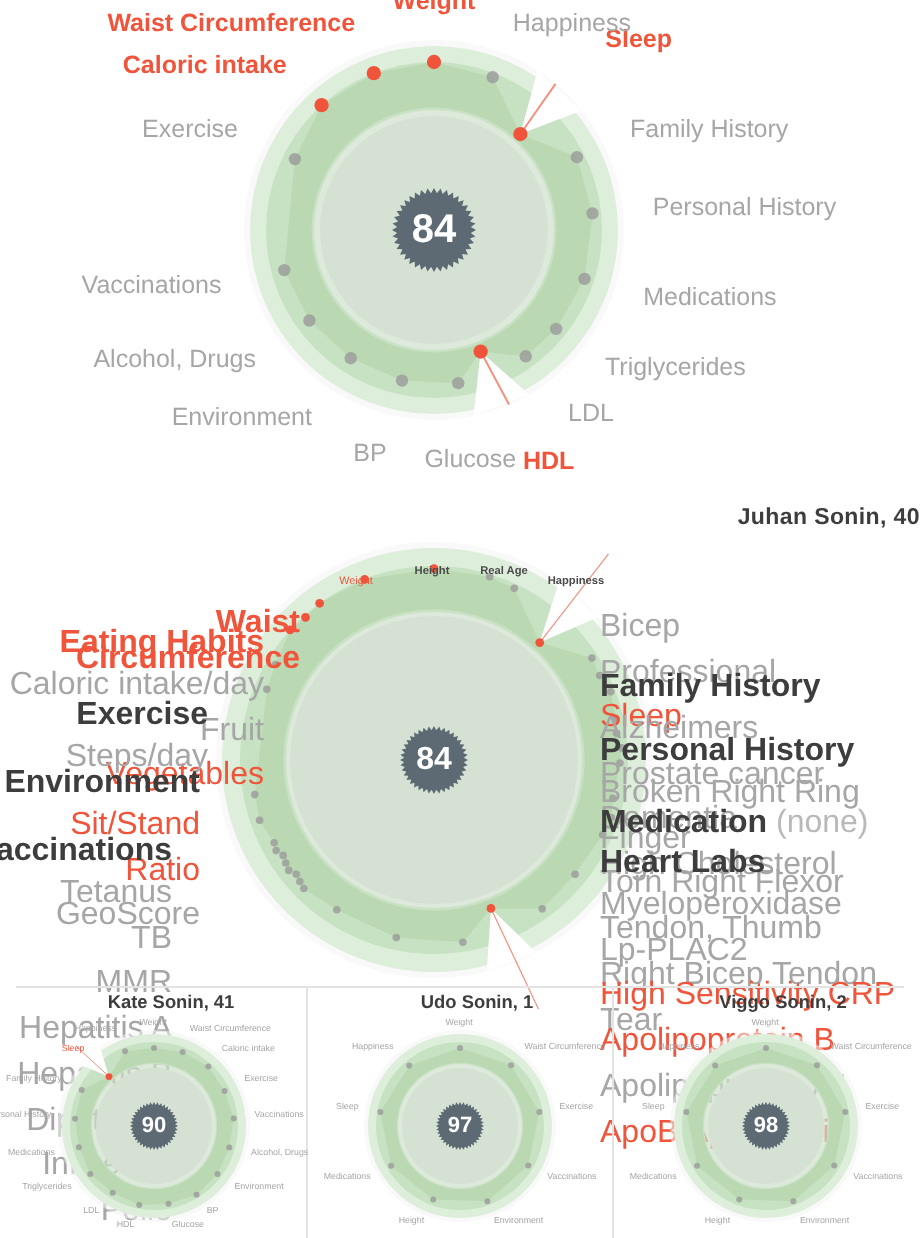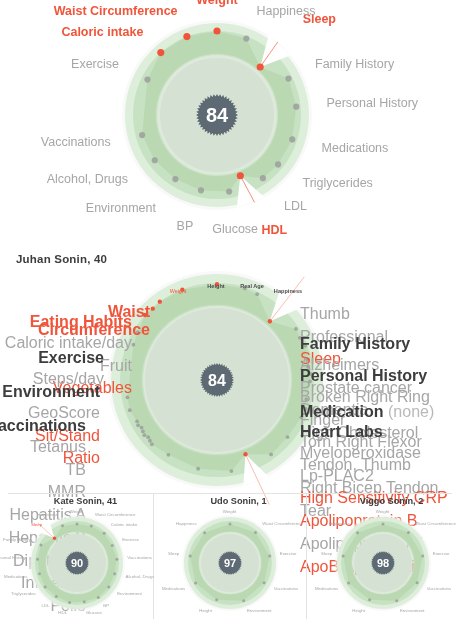--- a/index.html
+++ b/index.html
@@ -24,21 +24,21 @@
   .lbl.r{transform:translate(-100%,-50%);}
 
   
   #hero{left:0;top:0;width:460px;height:237px;}
   #hero .lbl{font-size:12.5px;}
   #hero .lbl.red{font-weight:bold;}
 
   
   #detail{left:0;top:245px;width:460px;height:248px;}
   #detail .title{
-    position:absolute;left:16px;right:0;top:8px;text-align:left;
+    position:absolute;left:16px;right:0;top:8px;text-align:right;
     font-size:11.5px;font-weight:bold;color:#3d3d3d;letter-spacing:.2px;
   }
   #detail .lbl{font-size:5.4px;}
   #detail .lbl.dark{font-size:5.6px;}
   #detail .grp{position:absolute;}
   #detail .grp .hd{font-weight:bold;color:#3d3d3d;display:block;margin-bottom:1px;}
   #detail .grp .it{display:block;color:#a6a6a6;line-height:1.42;}
   #detail .grp .it.red{color:#f0553b;}
   #detail .grp.rt{text-align:right;}
   #detail .grp.lt{text-align:left;}
@@ -179,36 +179,36 @@
         <span class="it">Caloric intake/day</span>
         <span class="it">Fruit</span>
         <span class="it red">Vegetables</span>
       </div>
       <div class="grp rt" style="left: auto; top: 104px; right: 356px;">
         <span class="hd ">Exercise</span>
         <span class="it">Steps/day</span>
       </div>
       <div class="grp rt" style="left: auto; top: 138px; right: 360px;">
         <span class="hd ">Environment</span>
+        <span class="it red">Sit/Stand Ratio</span>
         <span class="it">GeoScore</span>
-        <span class="it red">Sit/Stand Ratio</span>
       </div>
       <div class="grp rt" style="left: auto; top: 172px; right: 374px;">
         <span class="hd ">Vaccinations</span>
         <span class="it">Tetanus</span>
         <span class="it">TB</span>
         <span class="it">MMR</span>
         <span class="it">Hepatitis A</span>
         <span class="it">Hepatitis B</span>
         <span class="it">Diphtheria</span>
         <span class="it">Influenza</span>
         <span class="it">Polio</span>
       </div>
       <div class="grp lt" style="left: 300px; top: 58px;">
-        <span class="it">Thumb</span>
+        <span class="it">Bicep</span>
         <span class="it">Professional</span>
         <span class="it red">Sleep</span>
       </div>
       <div class="grp lt" style="left: 300px; top: 90px;">
         <span class="hd ">Family History</span>
         <span class="it">Alzheimers</span>
         <span class="it">Prostate cancer</span>
         <span class="it">Dementia</span>
         <span class="it">High Cholesterol</span>
       </div>

